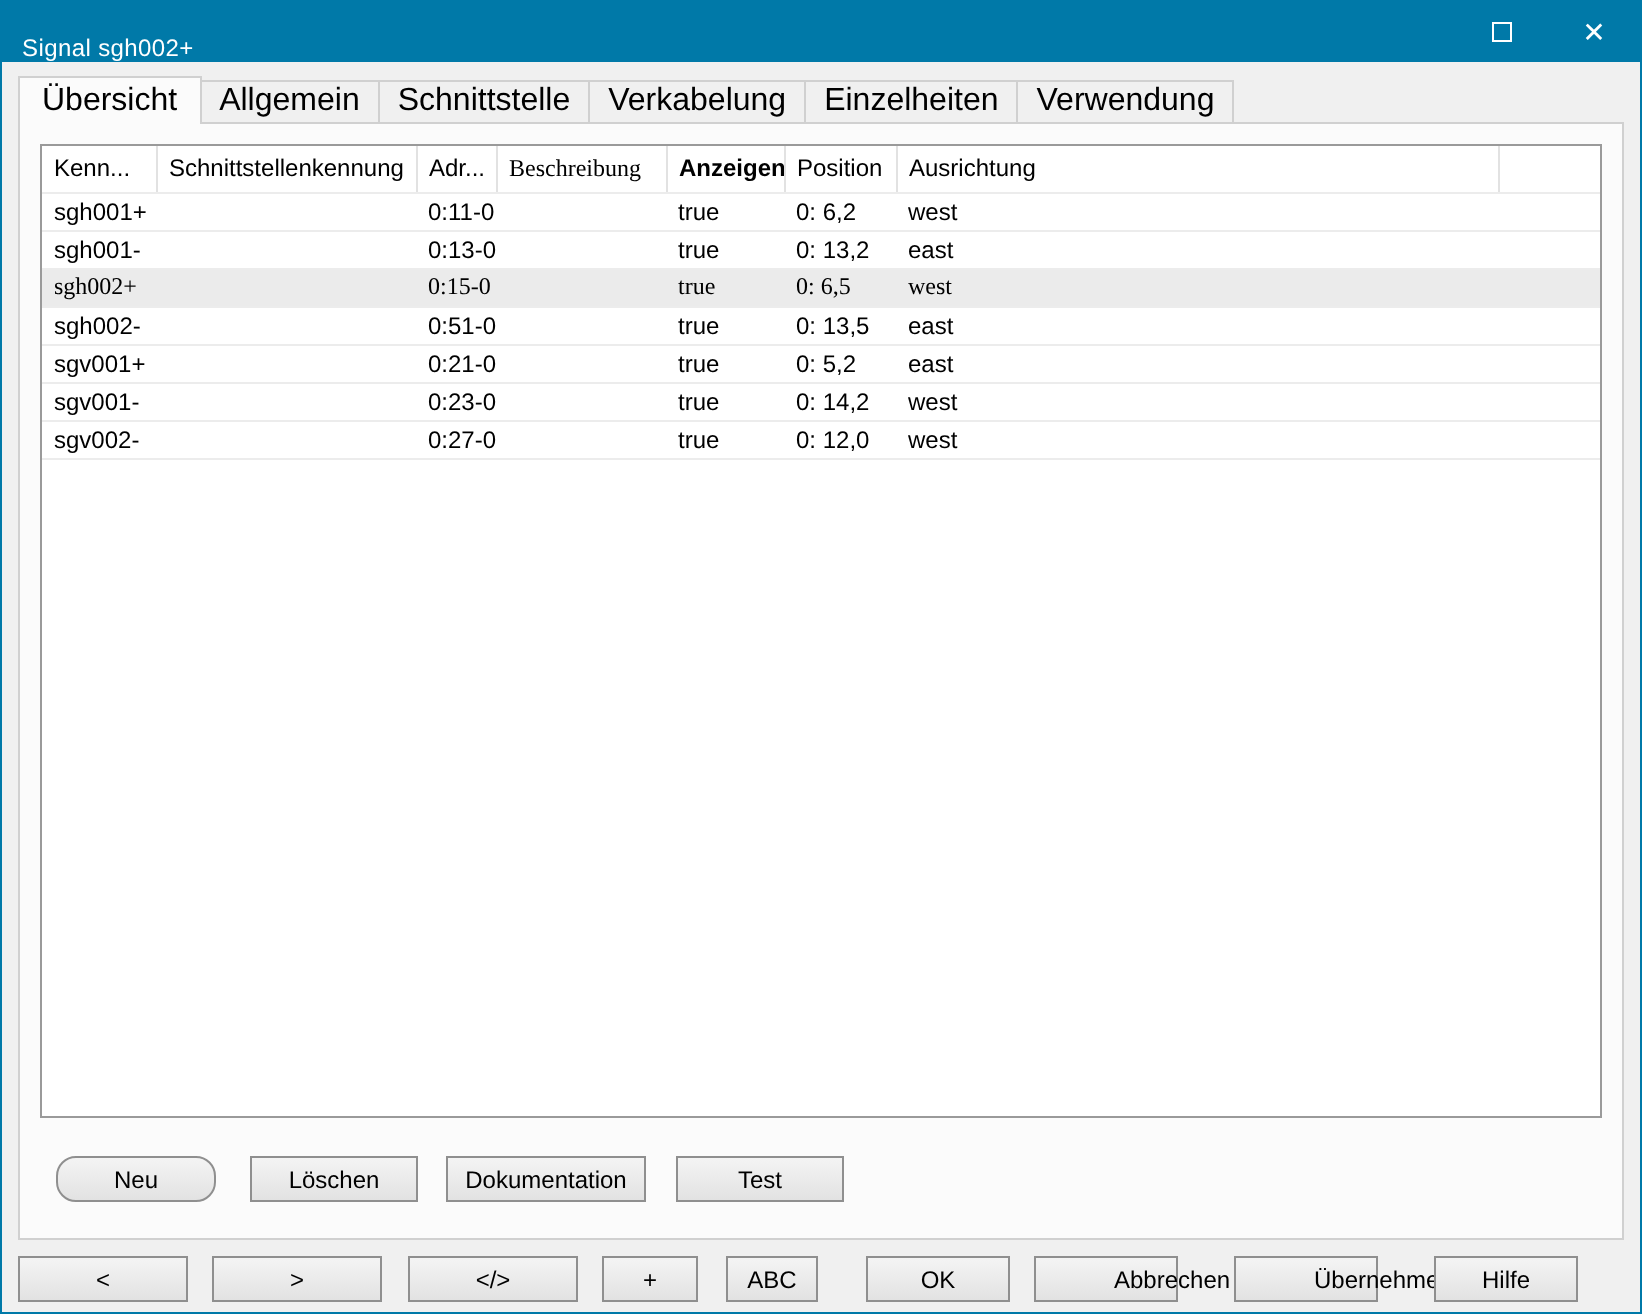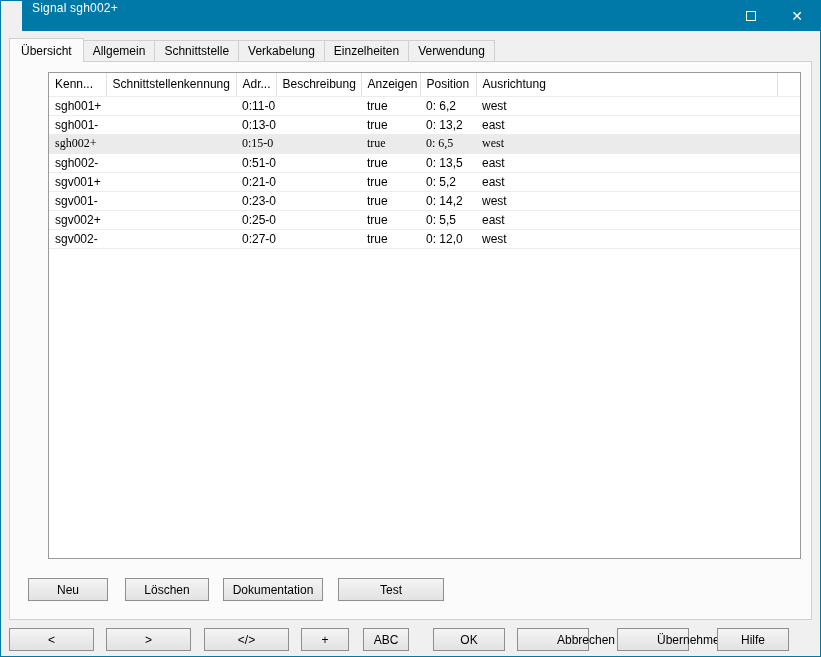--- a/index.html
+++ b/index.html
@@ -17,22 +17,21 @@
     flex-direction: column;
     position: relative;
   }
   
   .titlebar {
     flex: 0 0 30px;
     height: 30px;
     background: var(--accent, #0079a8);
     color: #fff;
     display: flex;
-    align-items: flex-start;
-    margin-left: 21px;
+    align-items: flex-end;
   }
   .titlebar .title {
     font-size: 12px;
     padding-left: 10px;
     letter-spacing: .2px;
     white-space: nowrap;
   }
   .win-controls { margin-left: auto; display: flex; height: 100%; }
   .win-btn {
     width: 46px; height: 100%;
@@ -43,21 +42,21 @@
   .close-glyph { font-size: 14px; line-height: 1; }
   
   .tabstrip {
     display: flex;
     align-items: flex-end;
     padding: 7px 8px 0 8px;
     position: relative;
     z-index: 2;
   }
   .tab {
-    font-size: 12px;
+    font-size: 16px;
     height: 21px;
     padding: 0 9px;
     display: flex; align-items: center;
     background: #f0f0f0;
     border: 1px solid #d0d0d0;
     border-bottom: none;
     cursor: pointer;
     color: #000;
   }
   .tab + .tab { margin-left: -1px; }
@@ -78,21 +77,20 @@
     padding: 10px;
     position: relative;
     z-index: 1;
   }
   
   .table-wrap {
     border: 1px solid #9a9a9a;
     background: #fff;
     height: 487px;
     overflow: hidden;
-    margin-left: 28px;
   }
   table {
     width: 100%;
     border-collapse: collapse;
     table-layout: fixed;
     font-size: 12px;
     color: #000;
   }
   thead th {
     font-weight: 400;
@@ -102,22 +100,22 @@
     border-right: 1px solid #e2e2e2;
     border-bottom: 1px solid #ececec;
     background: #fff;
     white-space: nowrap;
     overflow: hidden;
   }
   thead th:last-child { border-right: none; }
   th.c1 { width: 57px; }
   th.c2 { width: 130px; }
   th.c3 { width: 40px; }
-  th.c4 { width: 85px; }
-  th.c5 { width: 59px; }
+  th.c4 { width: 85px; font-family: Liberation Serif, serif; }
+  th.c5 { width: 59px; font-weight: bold; }
   th.c6 { width: 56px; }
   th.c7 { width: 301px; }
   tbody td {
     height: 19px;
     padding: 1px 6px;
     border-bottom: 1px solid #ececec;
     white-space: nowrap;
     overflow: hidden;
   }
   tbody tr { cursor: default; }
@@ -132,24 +130,24 @@
     border: 1px solid #8f8f8f;
     cursor: pointer;
     white-space: nowrap;
   }
   .panel-buttons {
     display: flex;
     margin-top: 19px;
     padding-left: 8px;
   }
   .panel-buttons .btn { height: 23px; }
-  .b-neu  { width: 80px;  margin-right: 17px; }
+  .b-neu  { width: 80px;  margin-right: 17px; border-radius: 10px; }
   .b-del  { width: 84px;  margin-right: 14px; }
   .b-doc  { width: 100px; margin-right: 15px; }
-  .b-test { width: 106px; }
+  .b-test { width: 84px; }
   
   .bottom-bar {
     display: flex;
     align-items: flex-start;
     padding: 8px 0 0 8px;
   }
   .w85 { width: 85px; }
   .w48 { width: 48px; }
   .w46 { width: 46px; }
   .w86 { width: 72px; }
@@ -268,30 +266,20 @@
         <td>sgv001-</td>
         <td></td>
         <td>0:23-0</td>
         <td></td>
         <td>true</td>
         <td>0: 14,2</td>
         <td>west</td>
         <td></td>
       </tr>
             <tr class="row">
-        <td>sgv002+</td>
-        <td></td>
-        <td>0:25-0</td>
-        <td></td>
-        <td>true</td>
-        <td>0: 5,5</td>
-        <td>east</td>
-        <td></td>
-      </tr>
-            <tr class="row">
         <td>sgv002-</td>
         <td></td>
         <td>0:27-0</td>
         <td></td>
         <td>true</td>
         <td>0: 12,0</td>
         <td>west</td>
         <td></td>
       </tr>
           </tbody>

